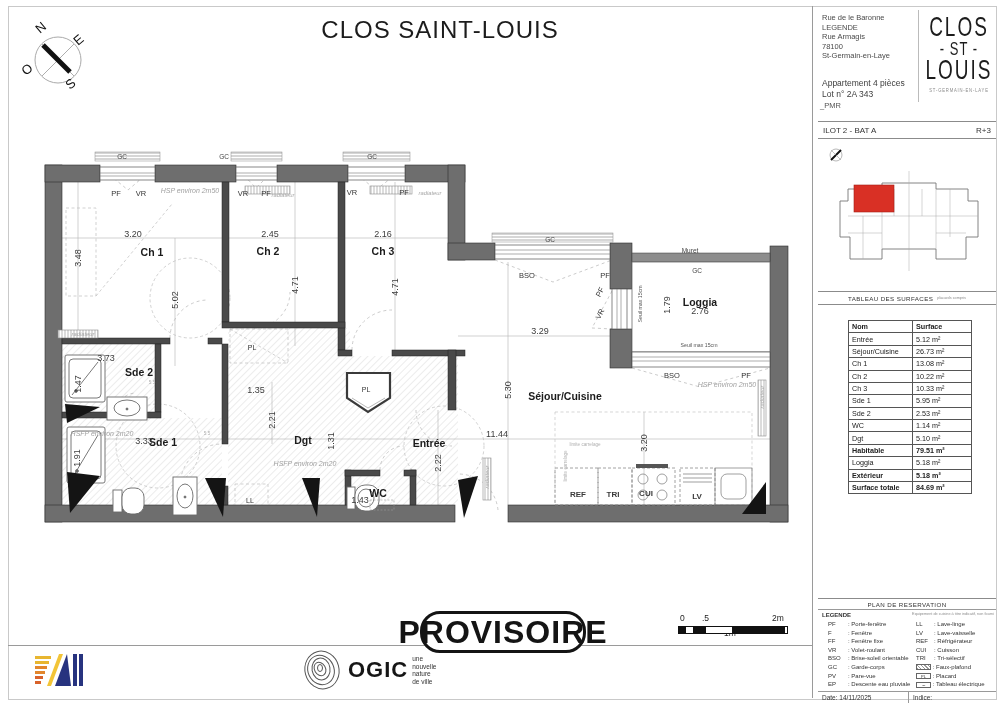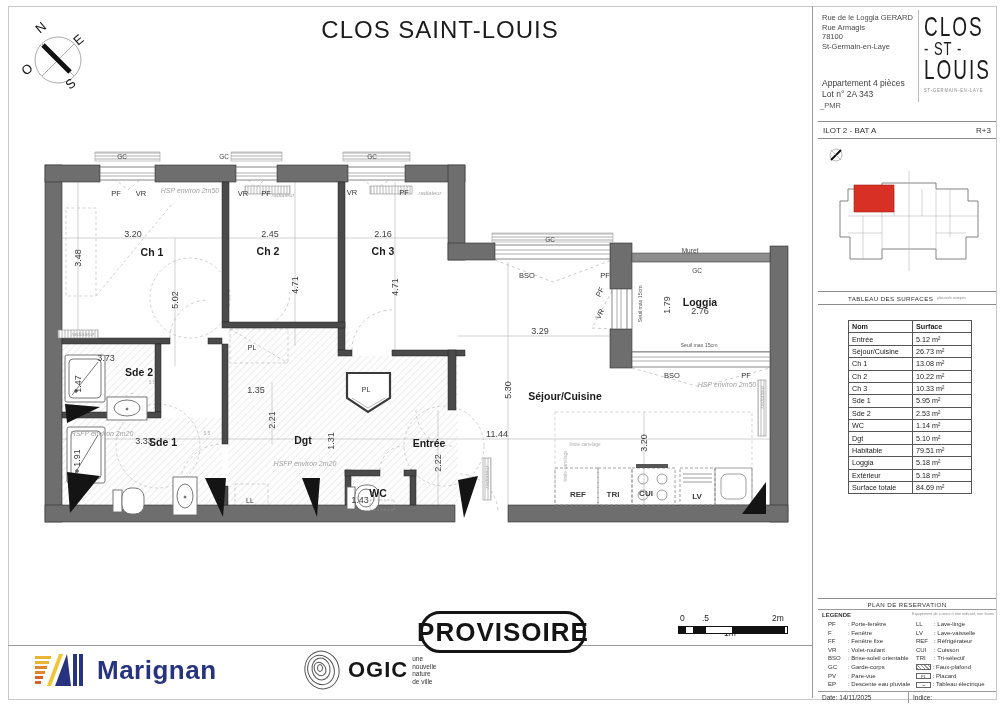--- a/index.html
+++ b/index.html
@@ -19,50 +19,50 @@
   .dim{font-size:9px;color:#3c3c3c;}
   .code{font-size:7.5px;color:#333;}
   .gcl{font-size:6.5px;color:#444;}
   .seuil{font-size:5.2px;color:#555;}
   .annot{font-size:7px;font-style:italic;color:#a0a0a0;}
   .radt{font-size:5.8px;font-style:italic;color:#a8a8a8;}
   .tinyg{font-size:4.6px;color:#b0b0b0;}
   .kcode{font-size:8px;font-weight:bold;color:#3a3a3a;}
   .plcode{font-size:7px;color:#333;}
   
-  .stamp{left:420px;top:611px;width:160px;height:36px;border:3px solid #141414;border-radius:20px;display:flex;align-items:center;justify-content:center;font-size:26px;font-weight:800;letter-spacing:1px;color:#141414;background:#fff;}
+  .stamp{left:420px;top:611px;width:160px;height:36px;border:3px solid #141414;border-radius:20px;display:flex;align-items:center;justify-content:center;font-size:32px;font-weight:800;letter-spacing:1px;color:#141414;background:#fff;}
   
   .sb-lbl{font-size:8.5px;color:#222;}
   .scalebar{left:678px;top:626px;width:108px;height:6px;border:1px solid #111;display:flex;}
   .scalebar div{height:100%;}
   
   .marignan-text{font-size:26px;font-weight:600;color:#27337f;letter-spacing:0.5px;}
   .ogic-text{font-size:22px;font-weight:bold;color:#161616;letter-spacing:1px;}
   .ogic-tag{font-size:6.5px;line-height:7.5px;color:#333;}
   
   .addr{font-size:7.5px;line-height:9.5px;color:#4a4a4a;}
   .apt{font-size:8.5px;line-height:11px;color:#3d3d3d;}
   .pmr{font-size:7.5px;color:#555;}
   .ilotbar{left:818px;top:121px;width:178px;height:18px;border-top:1px solid #8b8b8b;border-bottom:1px solid #8b8b8b;display:flex;align-items:center;justify-content:space-between;padding:0 5px;box-sizing:border-box;font-size:8px;color:#333;}
   .panel-h{font-size:6.2px;letter-spacing:0.4px;color:#333;}
   .panel-note{font-size:3.8px;color:#8d8d8d;}
   table.surf{border-collapse:collapse;width:124px;font-size:7.2px;color:#222;}
   table.surf td{border:0.5px solid #555;padding:1.2px 3px;height:9px;}
   table.surf tr.hdr td{font-weight:bold;}
   table.surf td.val{text-align:left;width:52px;}
-  table.surf tr.b td{font-weight:normal;margin-left:40px;}
+  table.surf tr.b td{font-weight:bold;margin-left:40px;}
   table.surf{border:1.2px solid #333;}
   .leg{font-size:6px;color:#333;line-height:8.6px;}
   .leg .c{display:inline-block;text-align:left;}
   .legsym{display:inline-block;width:15px;height:6px;border:0.5px solid #666;vertical-align:middle;box-sizing:border-box;}
   .sym-hatch{background:repeating-linear-gradient(45deg,#999 0 1px,#fff 1px 2.5px);}
   .sym-pl{font-size:4px;text-align:center;line-height:5px;color:#333;}
   .sym-te{font-size:4px;text-align:center;line-height:4px;color:#333;letter-spacing:-0.5px;}
   .daterow{font-size:6.5px;color:#333;}
-  .closlogo{text-align:left;color:#1c1c1c;}
+  .closlogo{text-align:center;color:#1c1c1c;}
   .closlogo .l1{font-size:19px;letter-spacing:2px;line-height:17px;}
   .closlogo .l2{font-size:13px;letter-spacing:1px;line-height:13px;}
   .closlogo .sub{font-size:4.2px;letter-spacing:0.8px;color:#8a8a8a;margin-top:3px;}
   .closscale{transform:scaleY(1.45);transform-origin:top center;}
 </style>
 </head>
 <body>
 
 <div class="abs frame"></div>
 
@@ -386,21 +386,20 @@
       <rect x="2" y="16" width="12" height="3" fill="#e2862c"></rect>
         <rect x="2" y="21" width="10" height="3" fill="#e2862c"></rect>
       <rect x="2" y="26" width="8" height="3" fill="#d8622a"></rect>
         <rect x="2" y="31" width="6" height="3" fill="#d8622a"></rect>
       <path d="M14,36 L26,4 L30,4 L18,36 Z" fill="#f2c437"></path>
       <path d="M22,36 L34,4 L38,36 Z" fill="#27337f"></path>
       <rect x="40" y="4" width="4" height="32" fill="#27337f"></rect>
       <rect x="46" y="4" width="4" height="32" fill="#27337f"></rect>
     </g>
   </svg>
-  <span class="marignan-text">Marignan</span>
 </div>
 
 <div class="abs" style="left:300px;top:648px;display:flex;align-items:center;gap:4px">
   <svg width="44" height="44" viewBox="0 0 44 44">
     <g fill="none" stroke="#555" stroke-width="1">
       <ellipse cx="22" cy="22" rx="17" ry="19" transform="rotate(-15 22 22)"></ellipse>
       <ellipse cx="21" cy="22" rx="13" ry="15" transform="rotate(-25 21 22)"></ellipse>
       <ellipse cx="21" cy="21" rx="9" ry="11" transform="rotate(-10 21 21)"></ellipse>
       <ellipse cx="20" cy="21" rx="5.5" ry="7" transform="rotate(-30 20 21)"></ellipse>
       <ellipse cx="20" cy="20" rx="2.5" ry="3.5"></ellipse>
@@ -411,21 +410,21 @@
     <div>une</div>
     <div>nouvelle</div>
     <div>nature</div>
     <div>de ville</div>
   </div>
 </div>
 
 <div class="abs vline" style="left:812px;top:6px;height:692px"></div>
 
 <div class="abs addr" style="left:822px;top:13px;width:92px">
-  <div>Rue de le Loggia GERARD</div>
+  <div>Rue de le Baronne LEGENDE</div>
   <div>Rue Armagis</div>
   <div>78100</div>
   <div>St-Germain-en-Laye</div>
 </div>
 <div class="abs vline" style="left:918px;top:10px;height:92px;background:#bbb"></div>
 <div class="abs closlogo" style="left:924px;top:14px;width:70px">
   <div class="closscale">
     <div class="l1">CLOS</div>
     <div class="l2">- ST -</div>
     <div class="l1">LOUIS</div>

